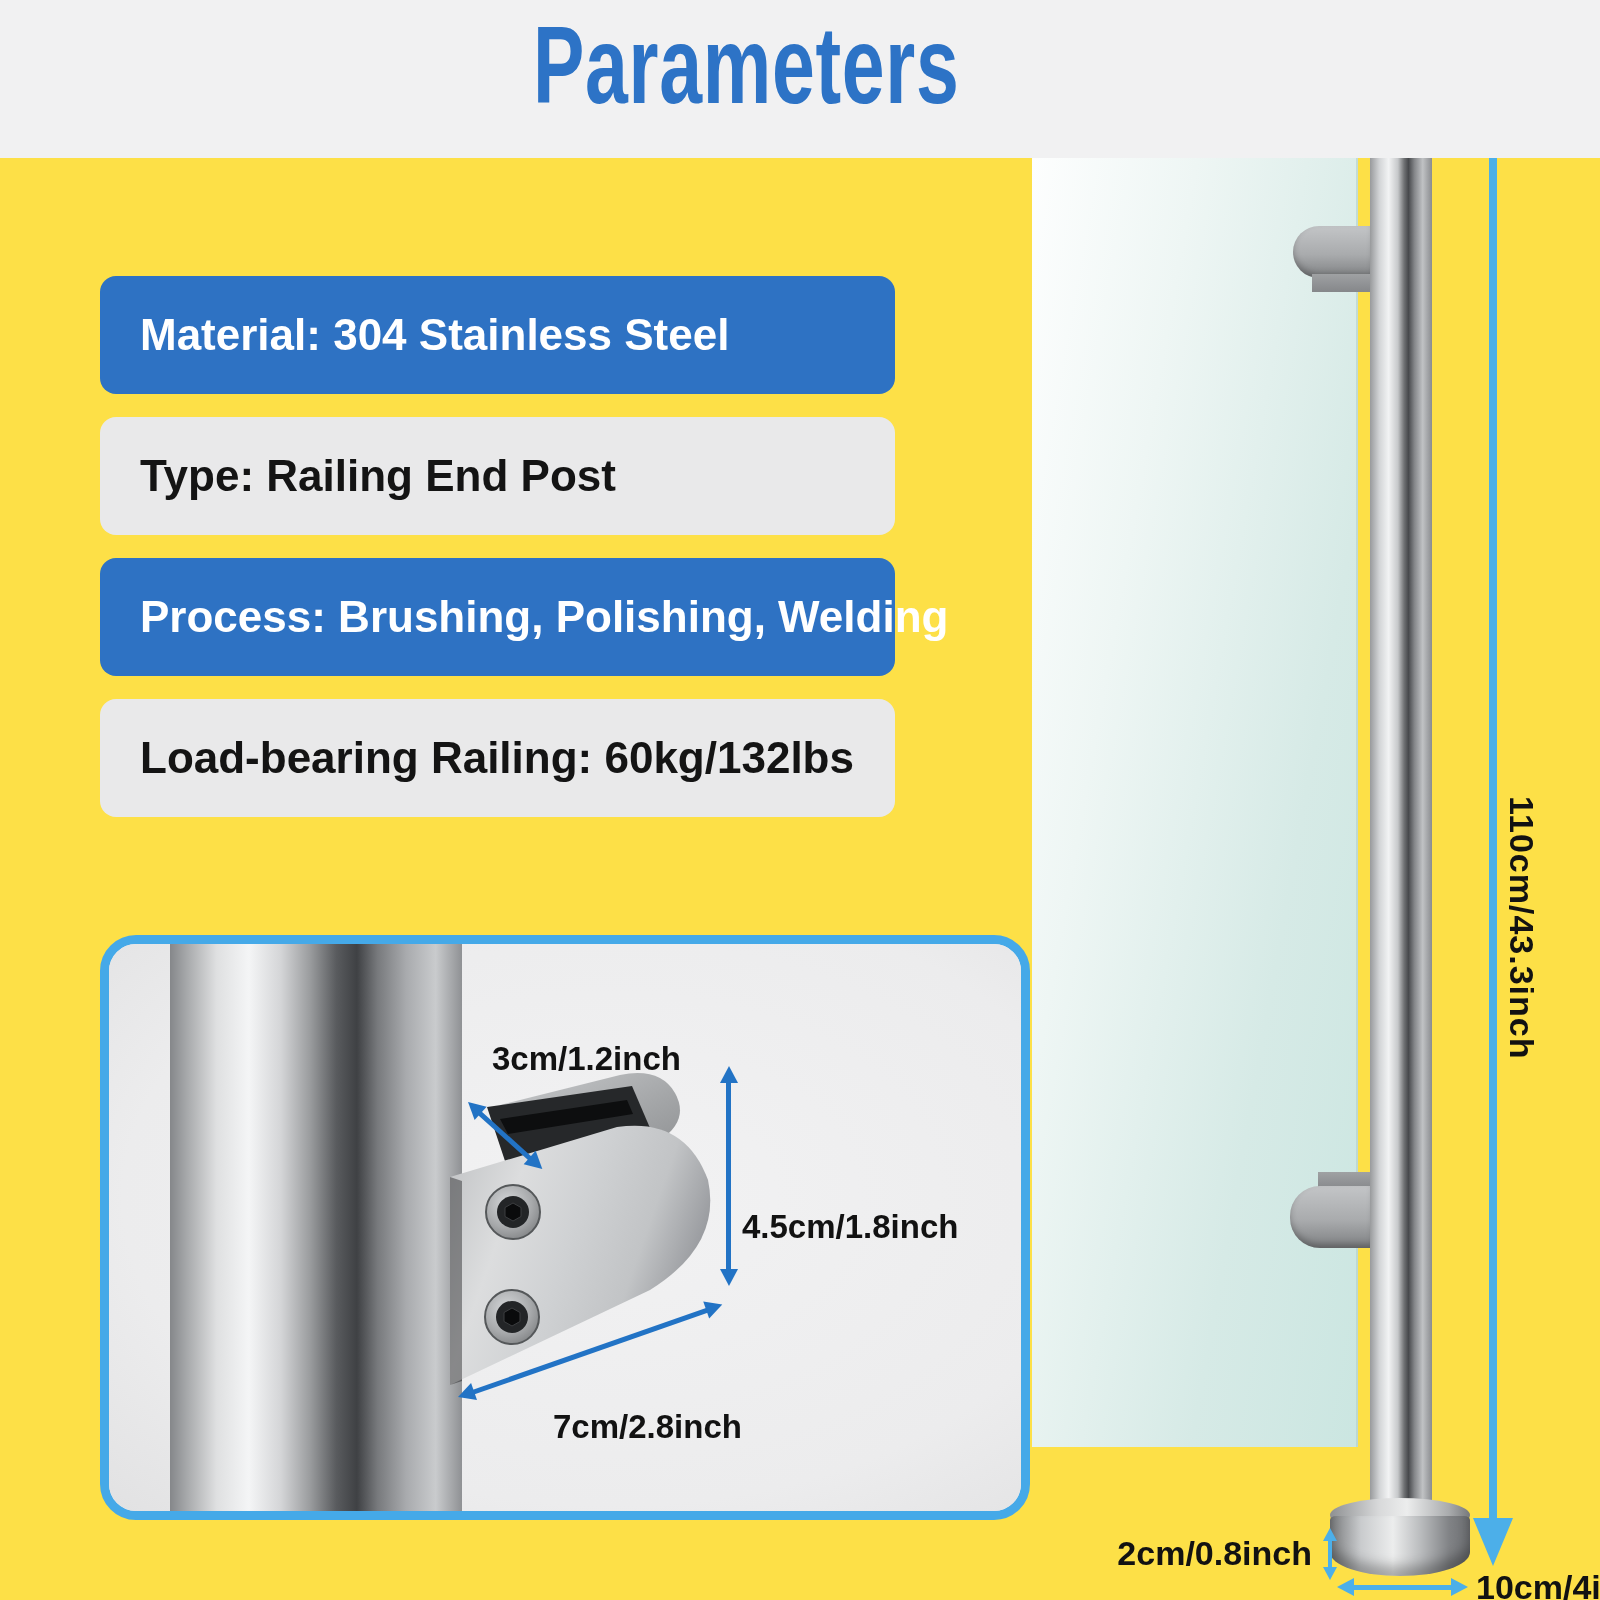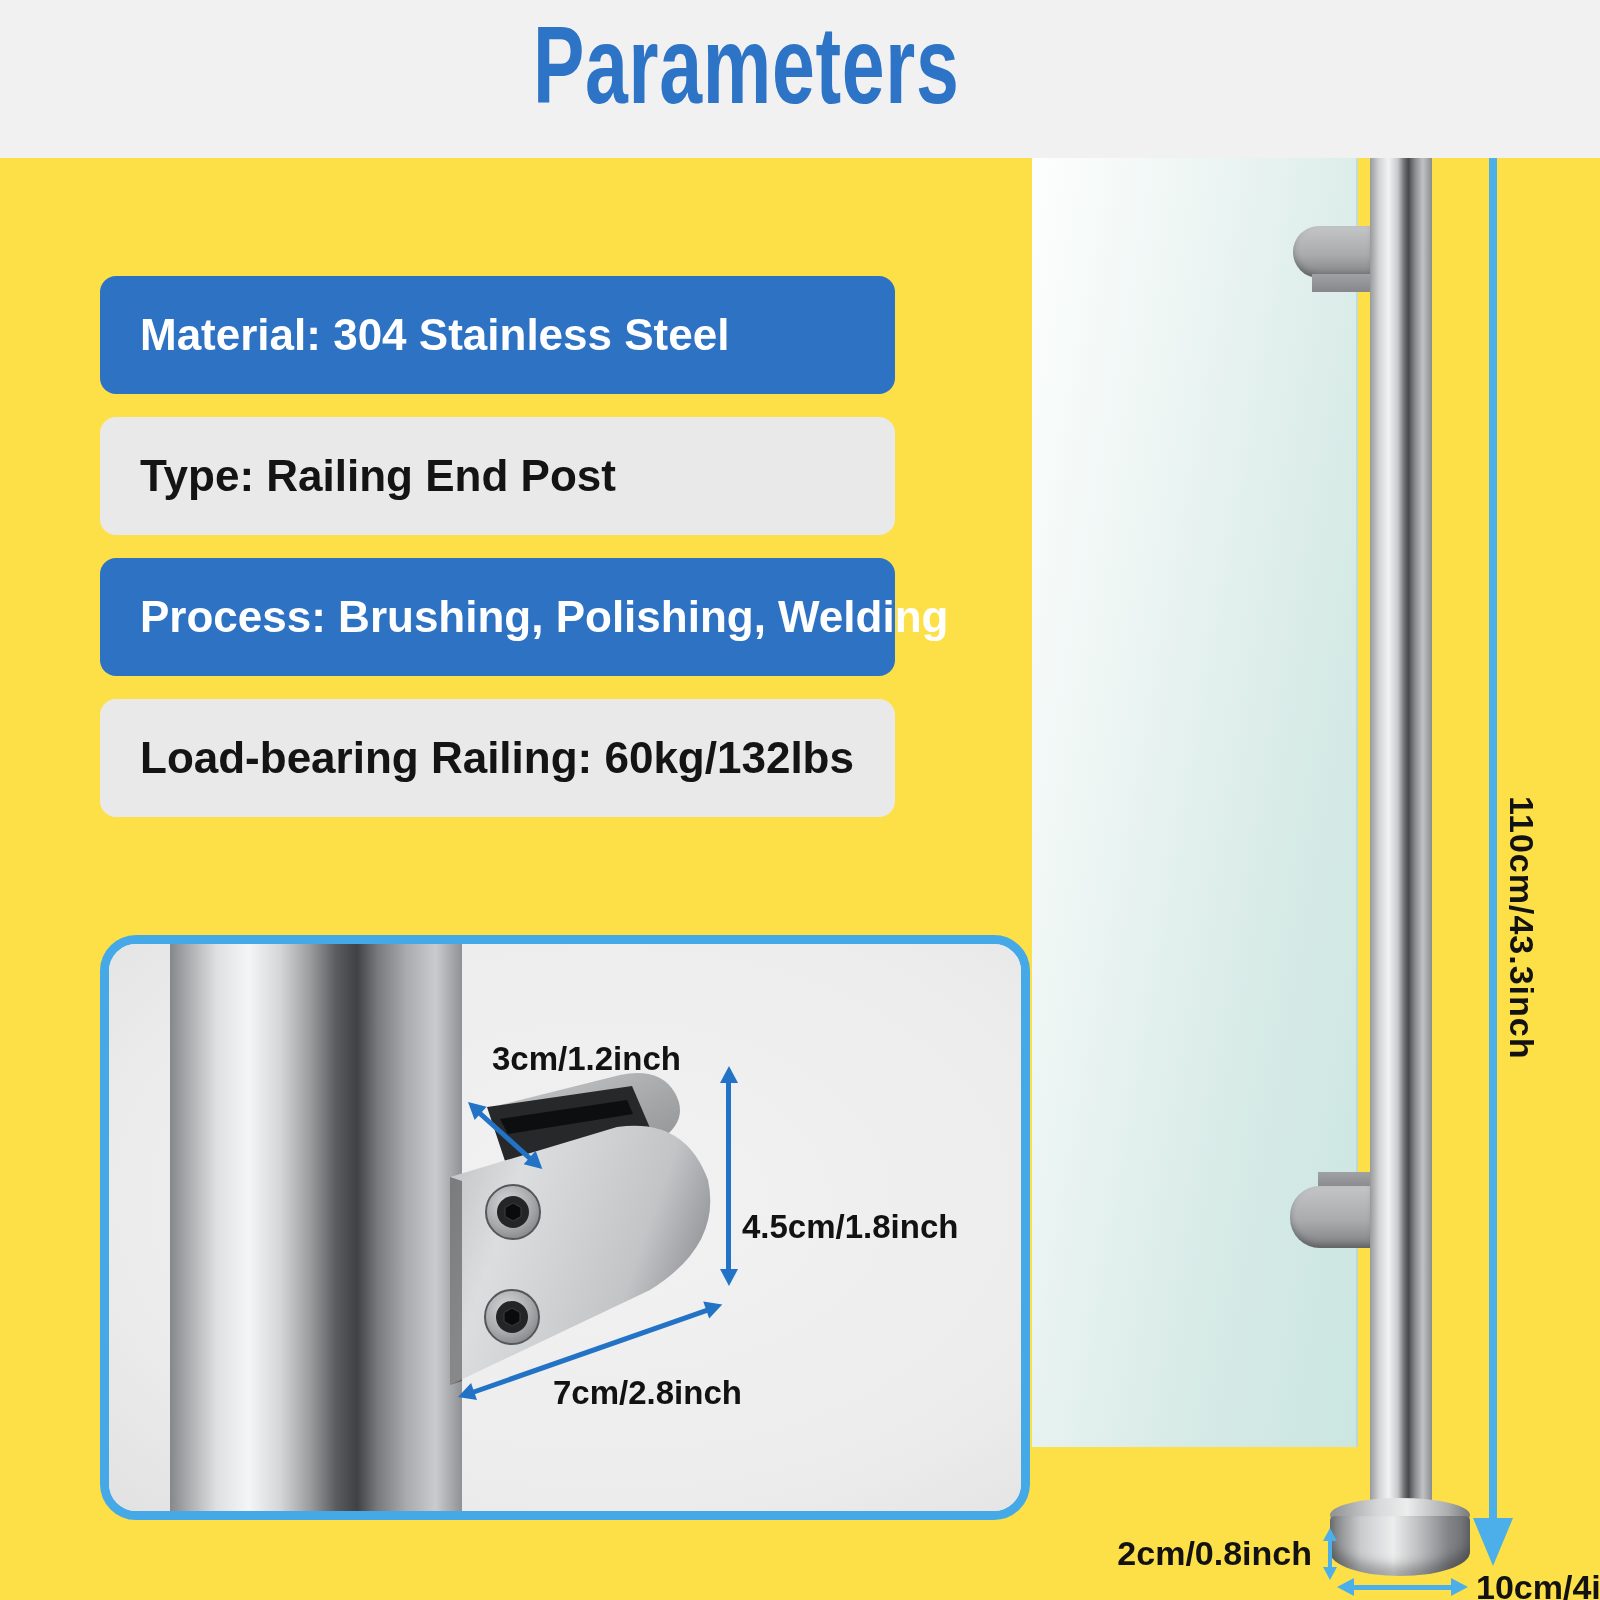--- a/index.html
+++ b/index.html
@@ -171,21 +171,21 @@
       <i class="hl"></i>
       <i class="hr"></i>
     </div>
   <div class="dim-label inset-label" style="left:742px;top:1168px;margin-top:40px;">4.5cm/1.8inch</div>
 
   <div class="darrow navy" style="left:458px;top:1397px;width:280px;transform:rotate(-19.3deg);">
       <i class="sh"></i>
       <i class="hl"></i>
       <i class="hr"></i>
     </div>
-  <div class="dim-label inset-label" style="left:553px;top:1374px;">7cm/2.8inch</div>
+  <div class="dim-label inset-label" style="left:553px;top:1408px;">7cm/2.8inch</div>
 
   <div class="glass"></div>
 
   <div class="clamp-body" style="left:1293px;top:226px;width:80px;height:52px;"></div>
   <div class="clamp-tab" style="left:1312px;top:274px;width:61px;height:18px;"></div>
 
   <div class="clamp-tab" style="left:1318px;top:1172px;width:55px;height:18px;"></div>
   <div class="clamp-body" style="left:1290px;top:1186px;width:83px;height:62px;"></div>
 
   <div class="post"></div>

